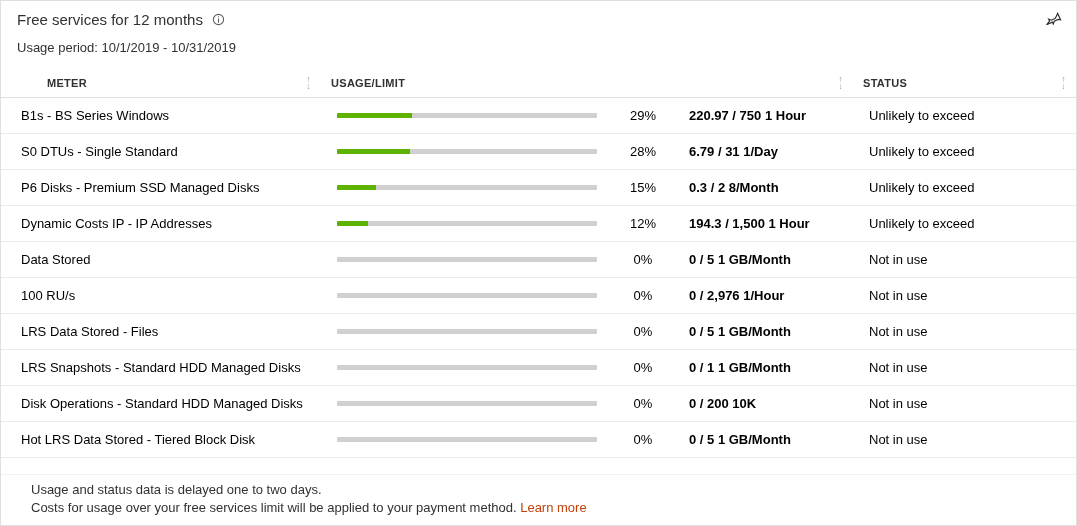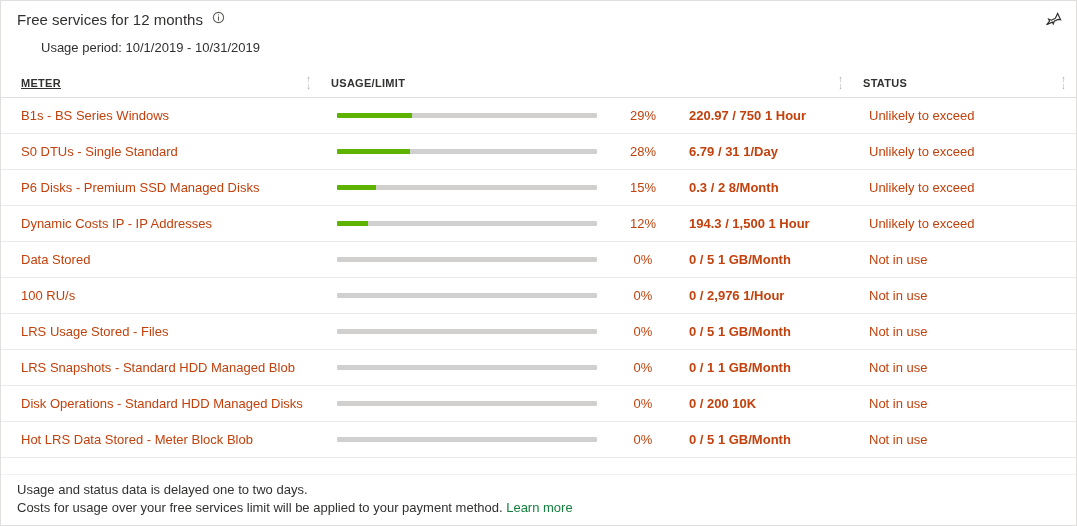--- a/index.html
+++ b/index.html
@@ -17,20 +17,21 @@
     position: relative;
     display: flex;
     flex-direction: column;
   }
   .header {
     padding: 10px 16px 4px 16px;
     position: relative;
   }
   .title-row {
     display: flex;
+    align-items: center;
     gap: 9px;
   }
   .title {
     font-size: 15px;
     font-weight: 400;
     color: #323130;
   }
   .info-icon {
     width: 13px;
     height: 13px;
@@ -45,21 +46,20 @@
     right: 14px;
     width: 16px;
     height: 16px;
     color: #323130;
     cursor: pointer;
   }
   .usage-period {
     font-size: 13px;
     color: #323130;
     margin-top: 12px;
-    margin-left: 24px;
   }
   .table-wrapper {
     flex: 1;
     overflow-y: scroll;
     margin: 10px 0px 0 0px;
   }
   
   .table-wrapper::-webkit-scrollbar { width: 16px; }
   .table-wrapper::-webkit-scrollbar-track { background: #f3f2f1; }
   .table-wrapper::-webkit-scrollbar-thumb { background: #c8c6c4; border: 3px solid #f3f2f1; border-radius: 8px; }
@@ -71,35 +71,35 @@
     text-align: left;
     font-size: 11px;
     font-weight: 600;
     letter-spacing: 0.3px;
     color: #323130;
     text-transform: uppercase;
     padding: 8px 10px 8px 10px;
     border-bottom: 1px solid #e1dfdd;
     position: relative;
   }
-  thead th:first-child { padding-left: 20px; text-decoration: underline; }
+  thead th:first-child { padding-left: 46px; }
   .sort-caret {
     position: absolute;
     right: 10px;
     top: 50%;
     transform: translateY(-50%);
     font-size: 9px;
     color: #a19f9d;
     line-height: 7px;
   }
   tbody td {
     padding: 10px 16px;
     border-bottom: 1px solid #edebe9;
     font-size: 13px;
-    color: #c2410c;
+    color: #000000;
     vertical-align: middle;
   }
   tbody td:first-child { padding-left: 20px; }
   .col-meter { width: 320px; }
   .col-bar { width: 290px; }
   .col-pct { width: 60px; text-align: center; }
   .col-usage { width: 180px; font-weight: bold; }
   .col-status { width: auto; }
   .progress {
     width: 260px;
@@ -108,28 +108,28 @@
     position: relative;
     border-radius: 1px;
     overflow: hidden;
   }
   .progress-fill {
     position: absolute;
     left: 0; top: 0; bottom: 0;
     background: #5db300;
   }
   .footer {
-    padding: 6px 16px 8px 16px;
+    padding: 6px 16px 8px 30px;
     font-size: 13px;
     color: #323130;
     line-height: 1.4;
     border-top: 1px solid #f3f2f1;
   }
   .footer a {
-    color: #15803d;
+    color: #c2410c;
     text-decoration: none;
     cursor: pointer;
   }
 </style>
 </head>
 <body>
 
 <div class="panel">
   <div class="header">
     <div class="title-row">
@@ -229,32 +229,32 @@
             <td class="col-bar">
               <div class="progress">
                 <div class="progress-fill" style="width: 0%;"></div>
               </div>
             </td>
             <td class="col-pct">0%</td>
             <td class="col-usage">0 / 2,976 1/Hour</td>
             <td class="col-status">Not in use</td>
           </tr>
           <tr>
-            <td class="col-meter">LRS Usage Stored - Files</td>
+            <td class="col-meter">LRS Data Stored - Files</td>
             <td class="col-bar">
               <div class="progress">
                 <div class="progress-fill" style="width: 0%;"></div>
               </div>
             </td>
             <td class="col-pct">0%</td>
             <td class="col-usage">0 / 5 1 GB/Month</td>
             <td class="col-status">Not in use</td>
           </tr>
           <tr>
-            <td class="col-meter">LRS Snapshots - Standard HDD Managed Blob</td>
+            <td class="col-meter">LRS Snapshots - Standard HDD Managed Disks</td>
             <td class="col-bar">
               <div class="progress">
                 <div class="progress-fill" style="width: 0%;"></div>
               </div>
             </td>
             <td class="col-pct">0%</td>
             <td class="col-usage">0 / 1 1 GB/Month</td>
             <td class="col-status">Not in use</td>
           </tr>
           <tr>
@@ -262,21 +262,21 @@
             <td class="col-bar">
               <div class="progress">
                 <div class="progress-fill" style="width: 0%;"></div>
               </div>
             </td>
             <td class="col-pct">0%</td>
             <td class="col-usage">0 / 200 10K</td>
             <td class="col-status">Not in use</td>
           </tr>
           <tr>
-            <td class="col-meter">Hot LRS Data Stored - Meter Block Blob</td>
+            <td class="col-meter">Hot LRS Data Stored - Tiered Block Disk</td>
             <td class="col-bar">
               <div class="progress">
                 <div class="progress-fill" style="width: 0%;"></div>
               </div>
             </td>
             <td class="col-pct">0%</td>
             <td class="col-usage">0 / 5 1 GB/Month</td>
             <td class="col-status">Not in use</td>
           </tr>
         </tbody>

